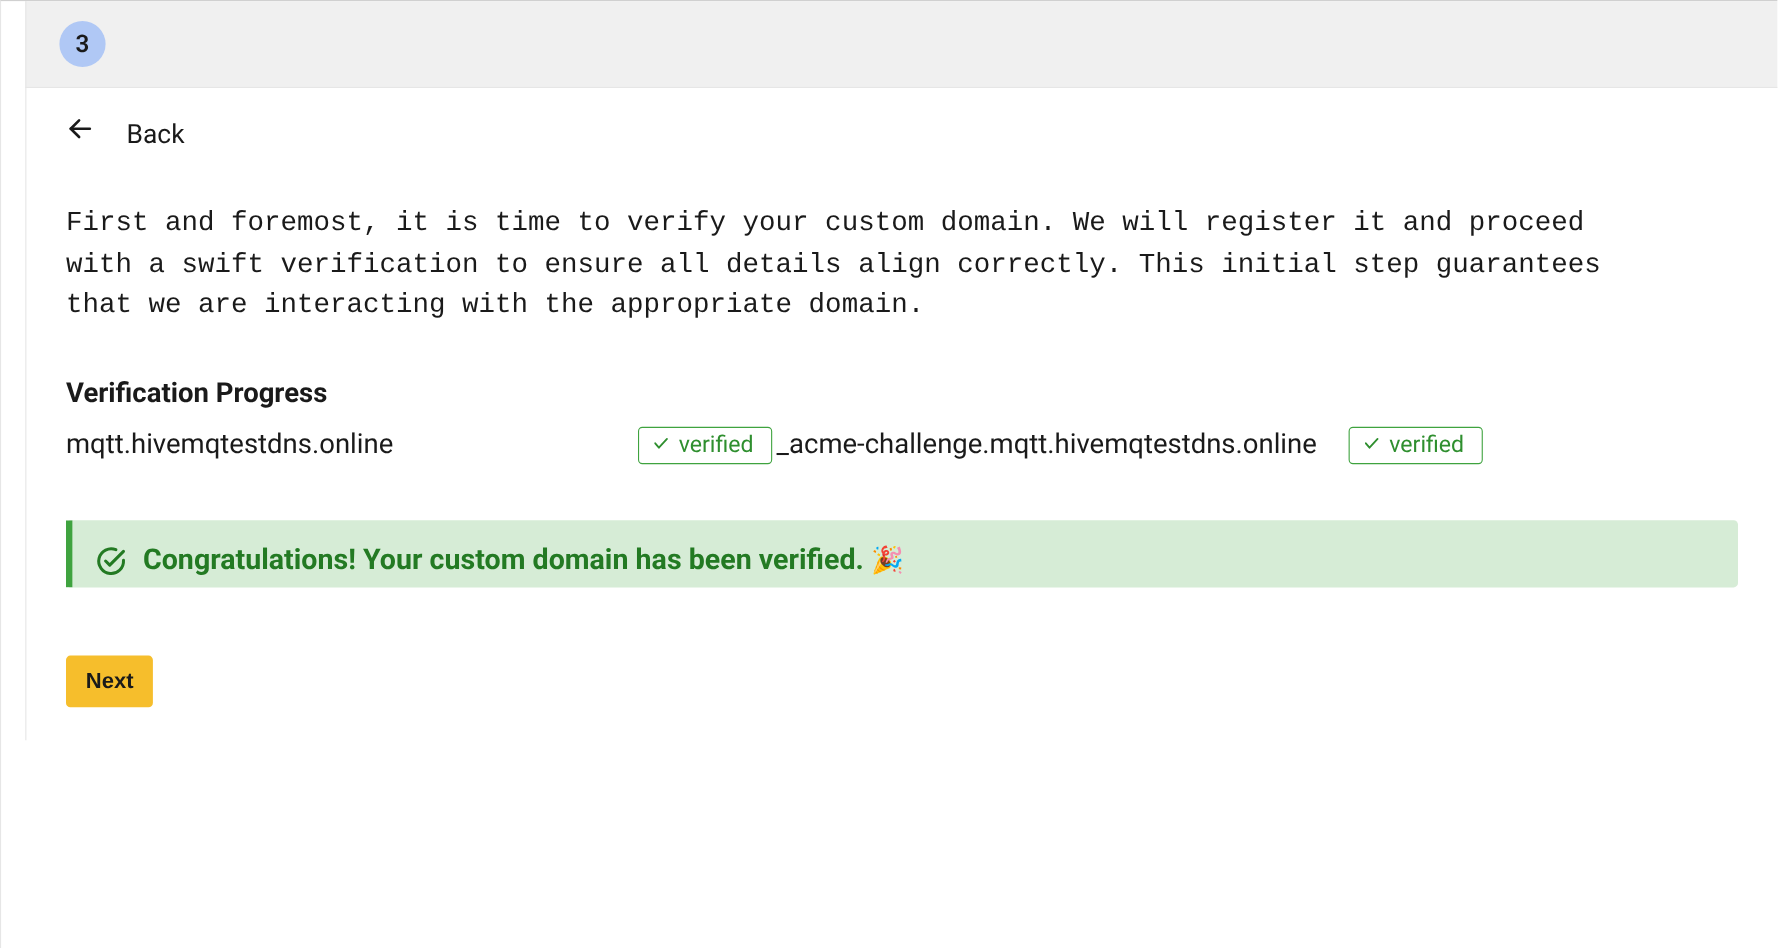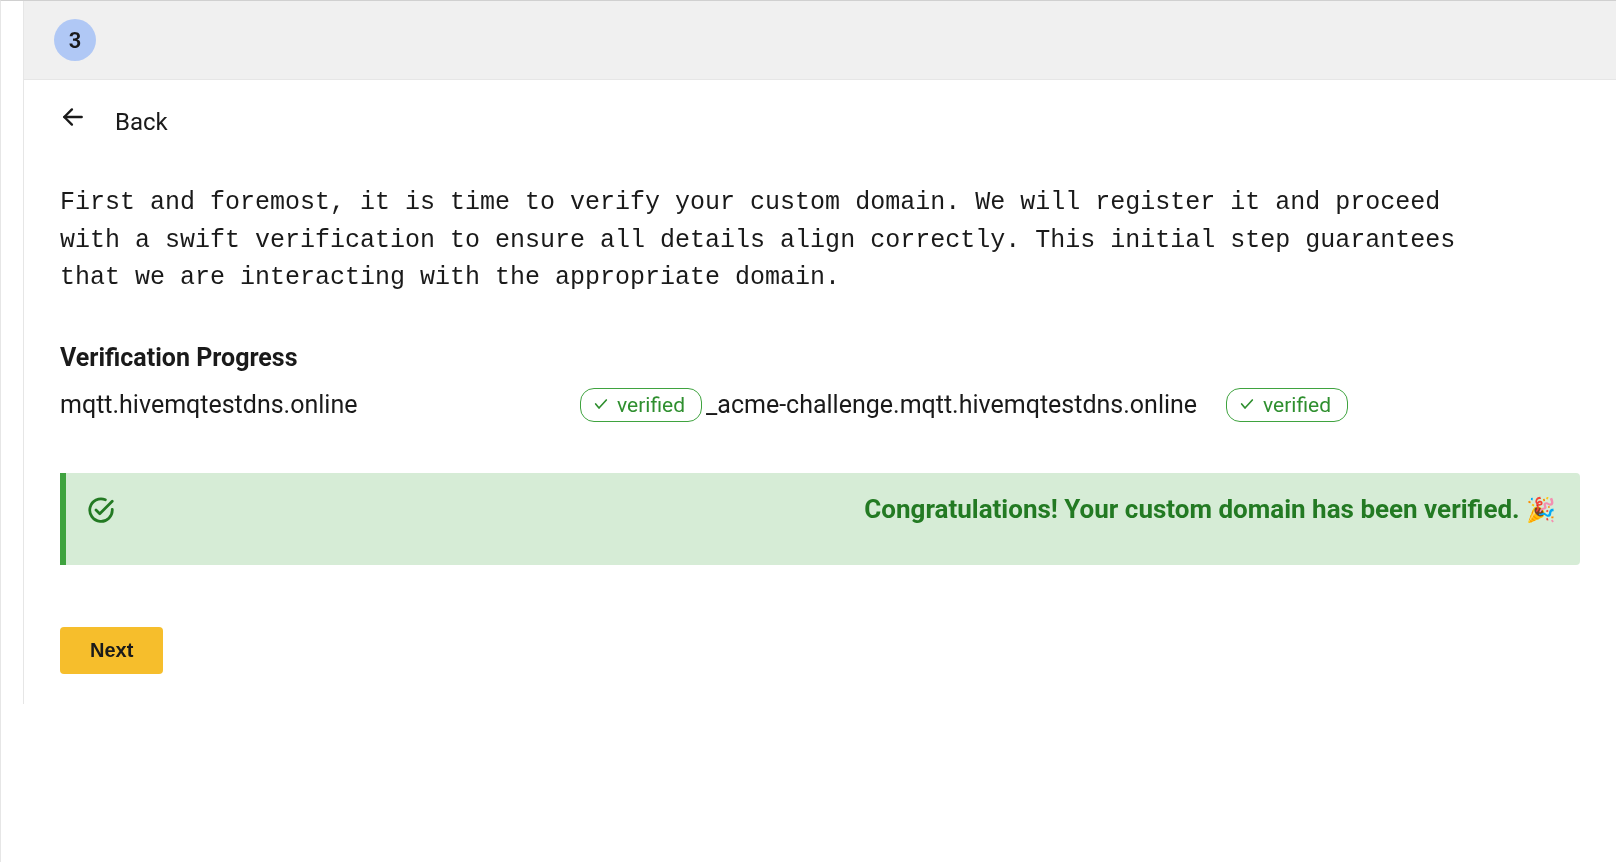--- a/index.html
+++ b/index.html
@@ -91,59 +91,58 @@
     padding-right: 20px;
   }
   .status-col {
     display: flex;
     align-items: flex-start;
     padding-top: 2px;
   }
   .status-badge {
     border: 1.5px solid #3fa33f;
     color: #2f8f2f;
-    border-radius: 14px;
+    border-radius: 4px;
     padding: 4px 16px 4px 12px;
     display: inline-flex;
     align-items: center;
     gap: 8px;
     font-size: 21px;
   }
   .status-badge svg { width: 16px; height: 16px; }
   .success-banner {
     background: #d6ecd6;
     border-left: 6px solid #3fa33f;
     border-radius: 0 4px 4px 0;
-    padding: 20px 24px 36px 20px;
+    padding: 20px 24px 5px 20px;
     display: flex;
     align-items: flex-start;
     gap: 14px;
     margin-bottom: 62px;
-    justify-content: space-between;
   }
   .success-banner .icon { flex-shrink: 0; padding-top: 2px; }
   .success-banner .icon svg { width: 30px; height: 30px; }
   .banner-body {}
   .banner-title {
     font-size: 26px;
     font-weight: 700;
     color: #237a23;
     line-height: 1.3;
   }
   .banner-sub {
     font-size: 22px;
     color: #3a3a3a;
     margin-top: 6px;
     margin-left: 10px;
   }
   .next-btn {
     background: #f6be2c;
     border: none;
     border-radius: 4px;
-    padding: 12px 30px;
+    padding: 12px 18px;
     font-size: 20px;
     font-weight: 700;
     color: #1a1a1a;
     cursor: pointer;
   }
   .emoji { font-size: 24px; }
 </style>
 </head>
 <body>
 

